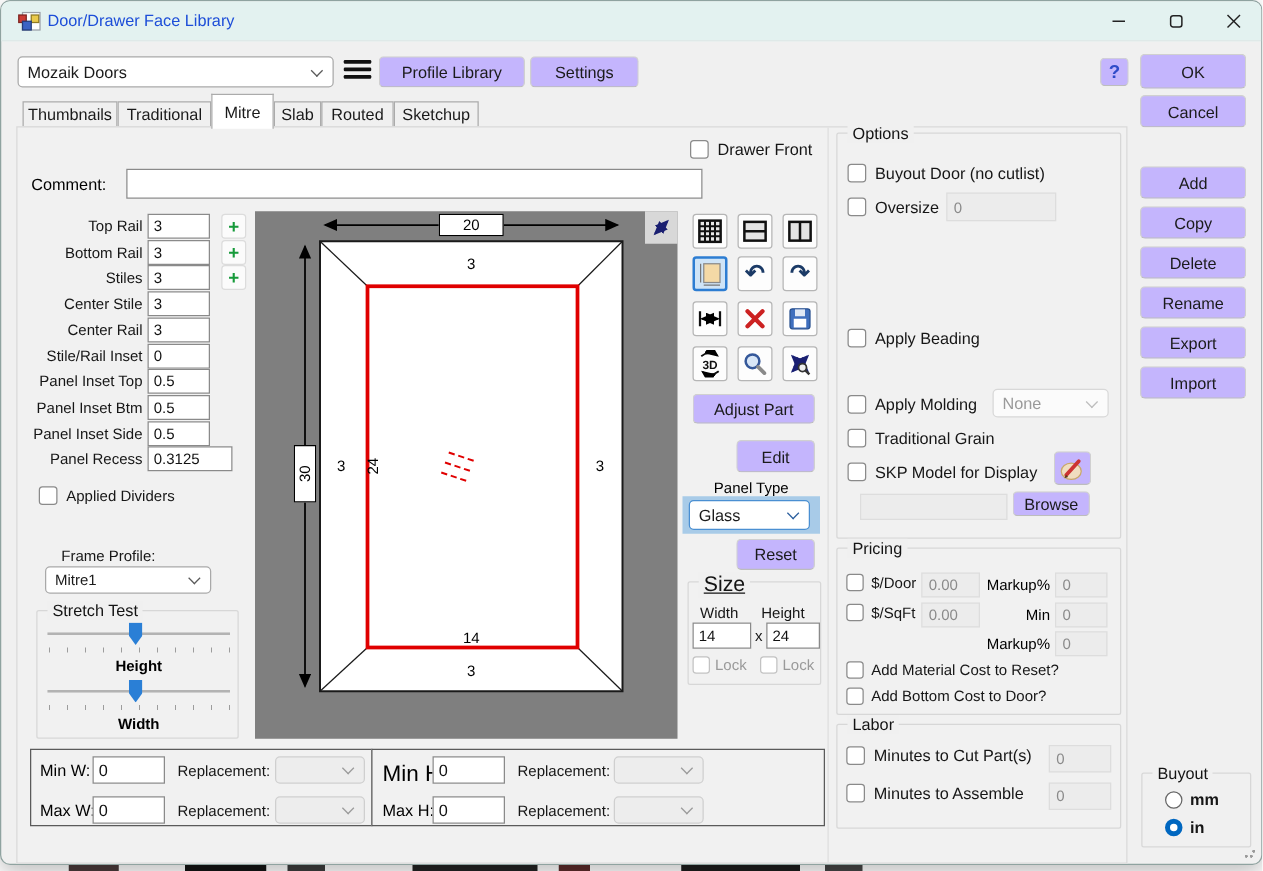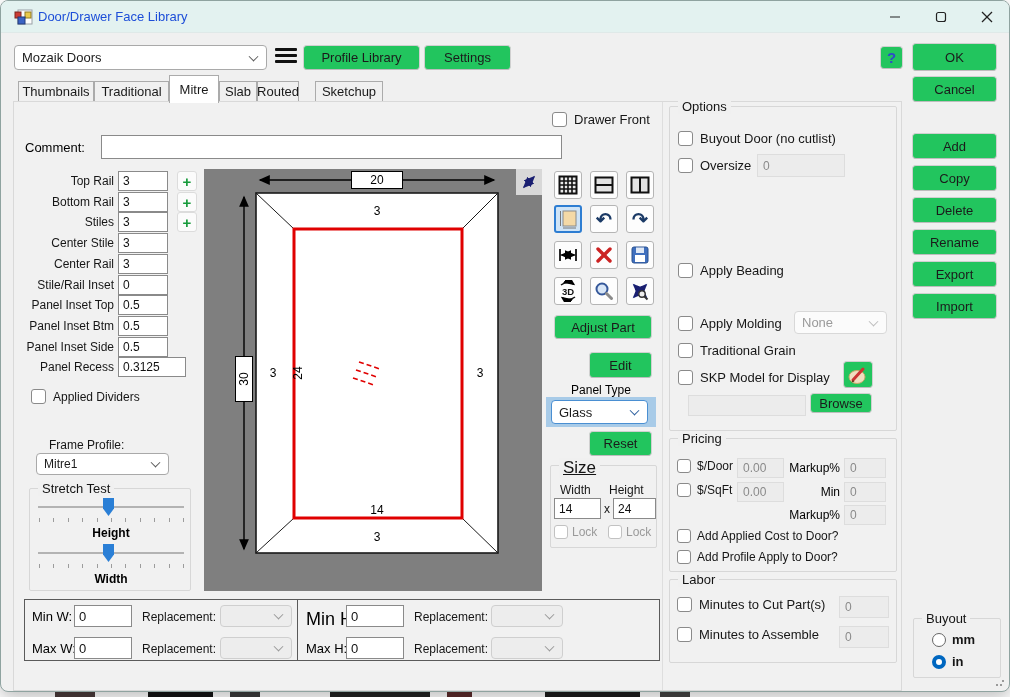--- a/index.html
+++ b/index.html
@@ -5,21 +5,21 @@
   html,body{margin:0;padding:0;background:#ffffff;}
   *{box-sizing:border-box;font-family:"Liberation Sans",sans-serif;}
   #stage{position:relative;width:1010px;height:697px;overflow:hidden;background:#fff;}
   .abs{position:absolute;}
   .window{position:absolute;left:0;top:0;width:1010px;height:692px;background:#f0f0f0;
           border:1px solid #8fa3a0;border-radius:8px;box-shadow:0 6px 18px rgba(0,0,0,.25);overflow:hidden;}
   .titlebar{position:absolute;left:0;top:0;width:100%;height:32px;background:#e3f2f0;border-bottom:1px solid #dfe9e8;}
   .title-text{position:absolute;left:37px;top:8px;font-size:13px;color:#1d4ed8;}
   .wbtn{position:absolute;top:0;width:46px;height:32px;display:flex;align-items:center;justify-content:center;color:#222;}
   
-  .btn{position:absolute;background:#22c55e;border:1px solid #d0d0d0;border-bottom-color:#bdbdbd;border-radius:4px;
+  .btn{position:absolute;background:#c4b5fd;border:1px solid #d0d0d0;border-bottom-color:#bdbdbd;border-radius:4px;
        display:flex;align-items:center;justify-content:center;font-size:13px;color:#1b1b1b;}
   .combo{position:absolute;background:#fff;border:1px solid #a9a9a9;border-radius:4px;display:flex;align-items:center;
          padding:0 22px 0 7px;font-size:13px;color:#1b1b1b;}
   .chev{position:absolute;right:9px;top:50%;width:7px;height:7px;border-right:1.4px solid #5a5a5a;border-bottom:1.4px solid #5a5a5a;
         transform:translateY(-70%) rotate(45deg);}
   .combo.disabled{background:#fbfbfb;border-color:#d8d8d8;color:#9a9a9a;}
   .combo.disabled .chev{border-color:#bdbdbd;}
   .combo.gray{background:#ededed;border-color:#cfcfcf;}
   .combo.gray .chev{border-color:#9a9a9a;}
   .tfield{position:absolute;background:#fff;border:1px solid #8a8a8a;font-size:12px;color:#111;padding:1px 4px;}
@@ -137,21 +137,21 @@
       </div>
     <div class="tab" style="left:93px;width:75px;">
         <span>Traditional</span>
       </div>
     <div class="tab sel" style="left:168px;width:50px;">
         <span>Mitre</span>
       </div>
     <div class="tab" style="left:218px;width:38px;">
         <span>Slab</span>
       </div>
-    <div class="tab" style="left:256px;width:42px;">
+    <div class="tab" style="left:256px;width:58px;">
         <span>Routed</span>
       </div>
     <div class="tab" style="left:314px;width:68px;">
         <span>Sketchup</span>
       </div>
 
     <div class="tabpage"></div>
     <div class="abs" style="left:661px;top:101px;width:1px;height:588px;background:#dedede;"></div>
 
     <div class="row" style="left:551px;top:111px;">
@@ -458,25 +458,25 @@
       <span class="abs" style="left:112px;top:46px;width:58px;text-align:right;font-size:12px;">Min</span>
       <div class="dfield" style="left:174px;top:43px;width:42px;height:20px;">
           <span>0</span>
         </div>
       <span class="abs" style="left:112px;top:69px;width:58px;text-align:right;font-size:12px;">Markup%</span>
       <div class="dfield" style="left:174px;top:66px;width:42px;height:20px;">
           <span>0</span>
         </div>
       <div class="row" style="left:7px;top:90px;font-size:12px;gap:6px;">
         <span class="cb small"></span>
-        <span>Add Applied Cost to Door?</span>
+        <span>Add Material Cost to Reset?</span>
       </div>
       <div class="row" style="left:7px;top:111px;font-size:12px;gap:6px;">
         <span class="cb small"></span>
-        <span>Add Profile Apply to Door?</span>
+        <span>Add Bottom Cost to Door?</span>
       </div>
     </div>
 
     <div class="grp" style="left:668px;top:578px;width:228px;height:84px;">
       <span class="grp-label">Labor</span>
       <div class="row" style="left:7px;top:17px;">
         <span class="cb"></span>
         <span>Minutes to Cut Part(s)</span>
       </div>
       <div class="dfield" style="left:169px;top:16px;width:50px;height:22px;">

